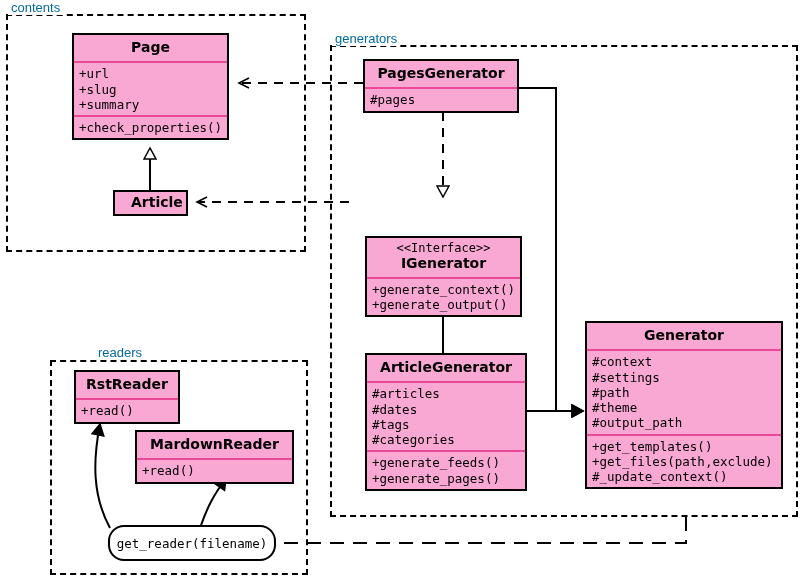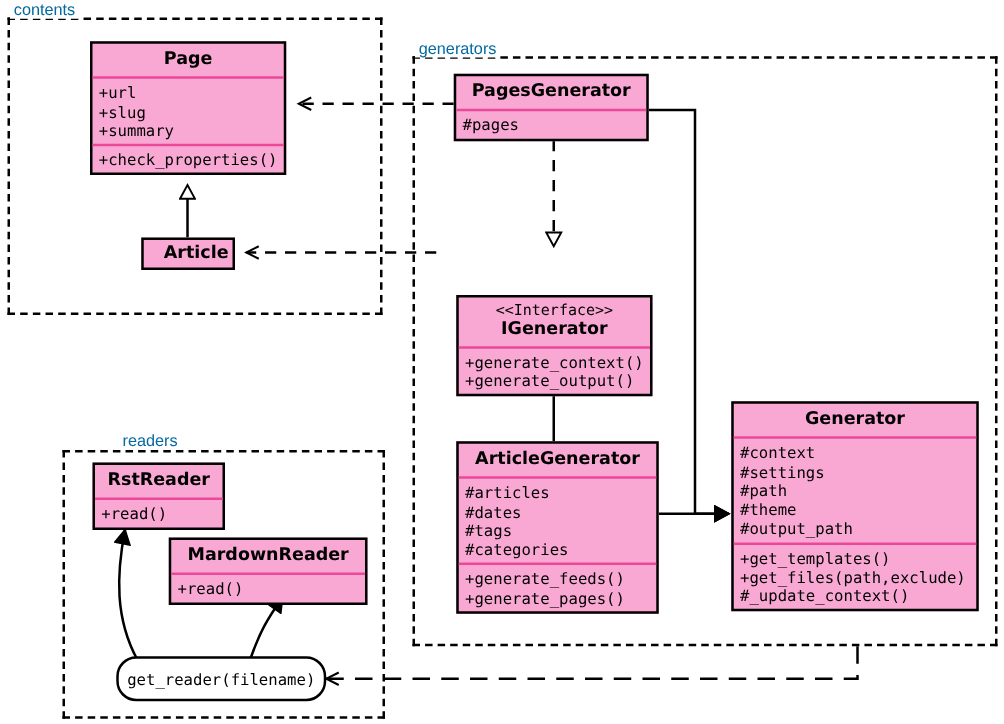--- a/index.html
+++ b/index.html
@@ -208,17 +208,17 @@
     </div>
   </div>
 
   <div class="umlclass" style="left:135px; top:430px; width:159px;">
     <div class="title">MardownReader</div>
     <div class="compartment">
       <div>+read()</div>
     </div>
   </div>
 
-  <div class="plainbox" style="left:93px; top:525px; width:168px; height:36px;border-radius:16px;">
+  <div class="plainbox" style="left:108px; top:525px; width:168px; height:36px;border-radius:16px;">
     <span>get_reader(filename)</span>
   </div>
 
 </div>
 
 </body></html>

